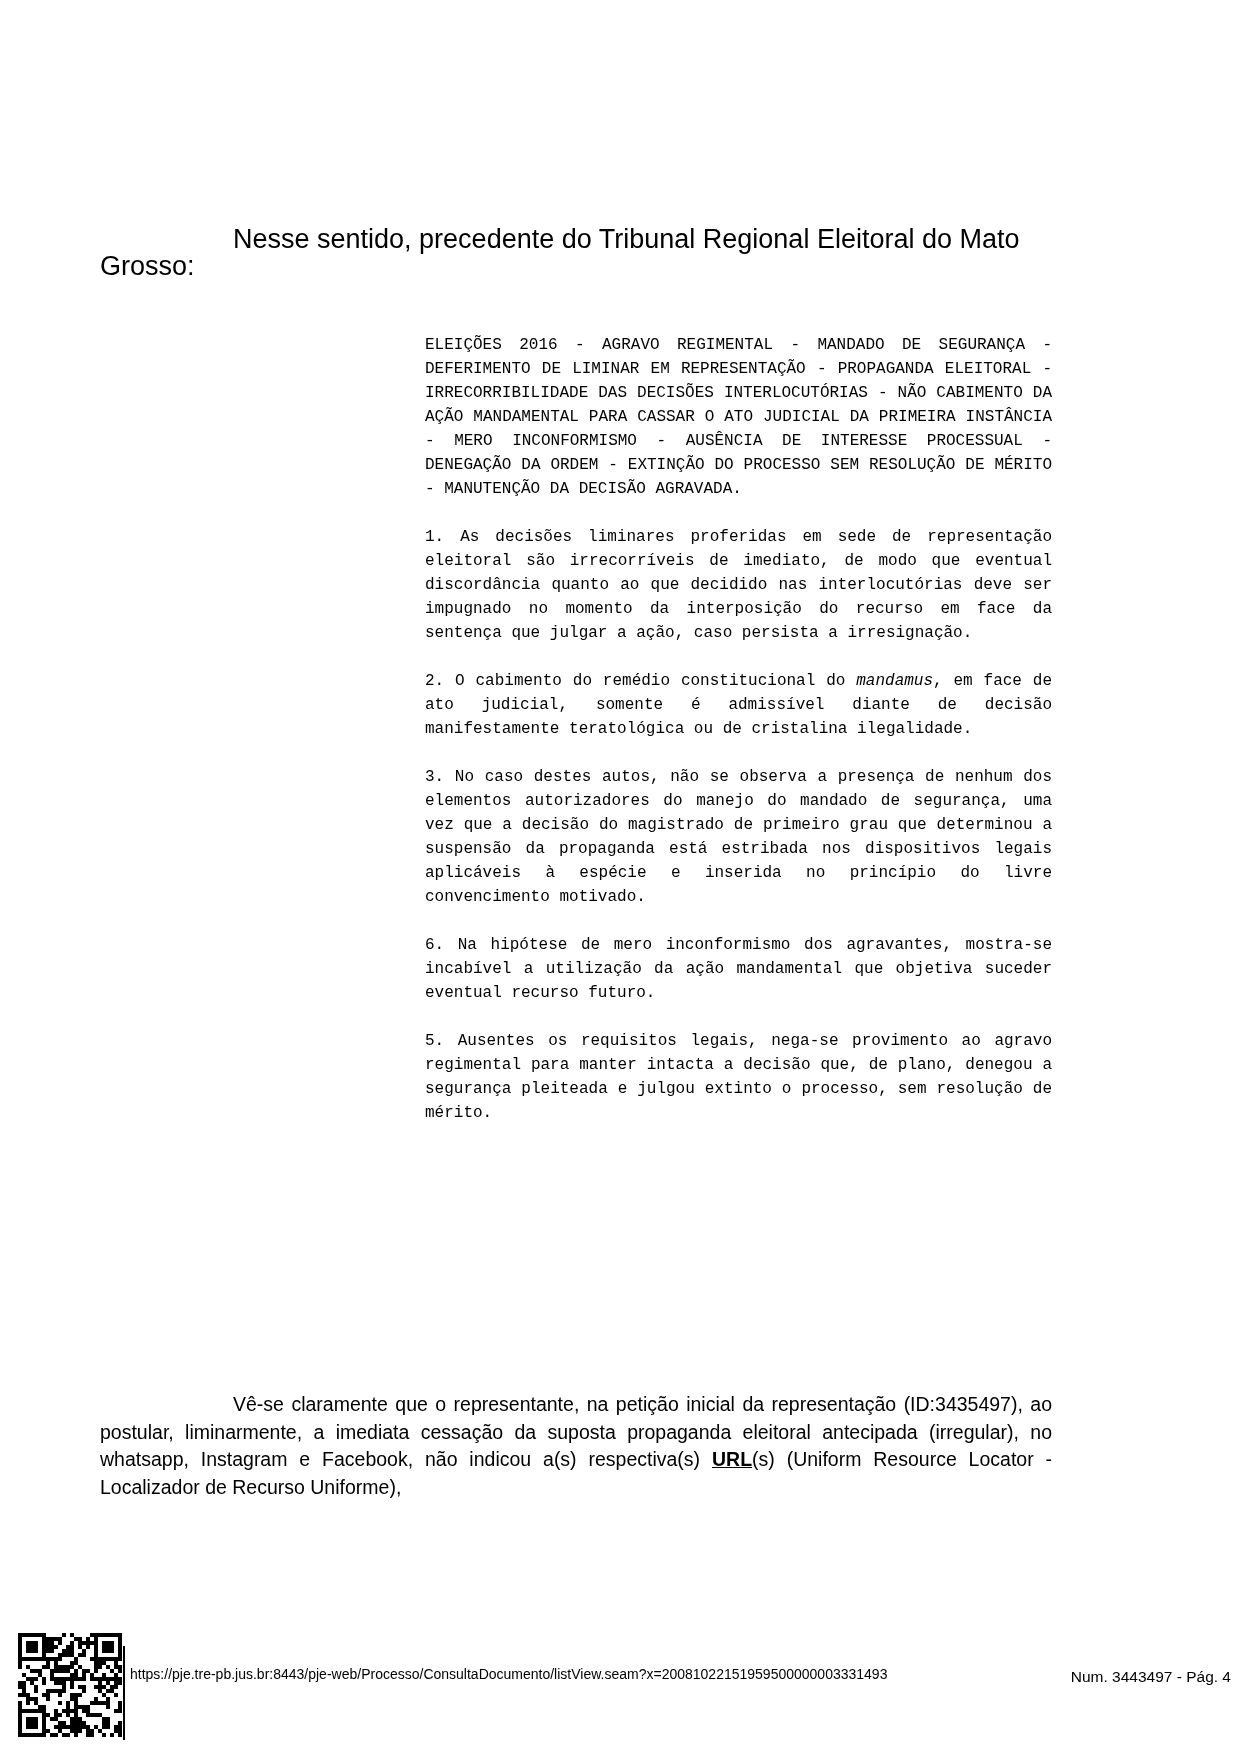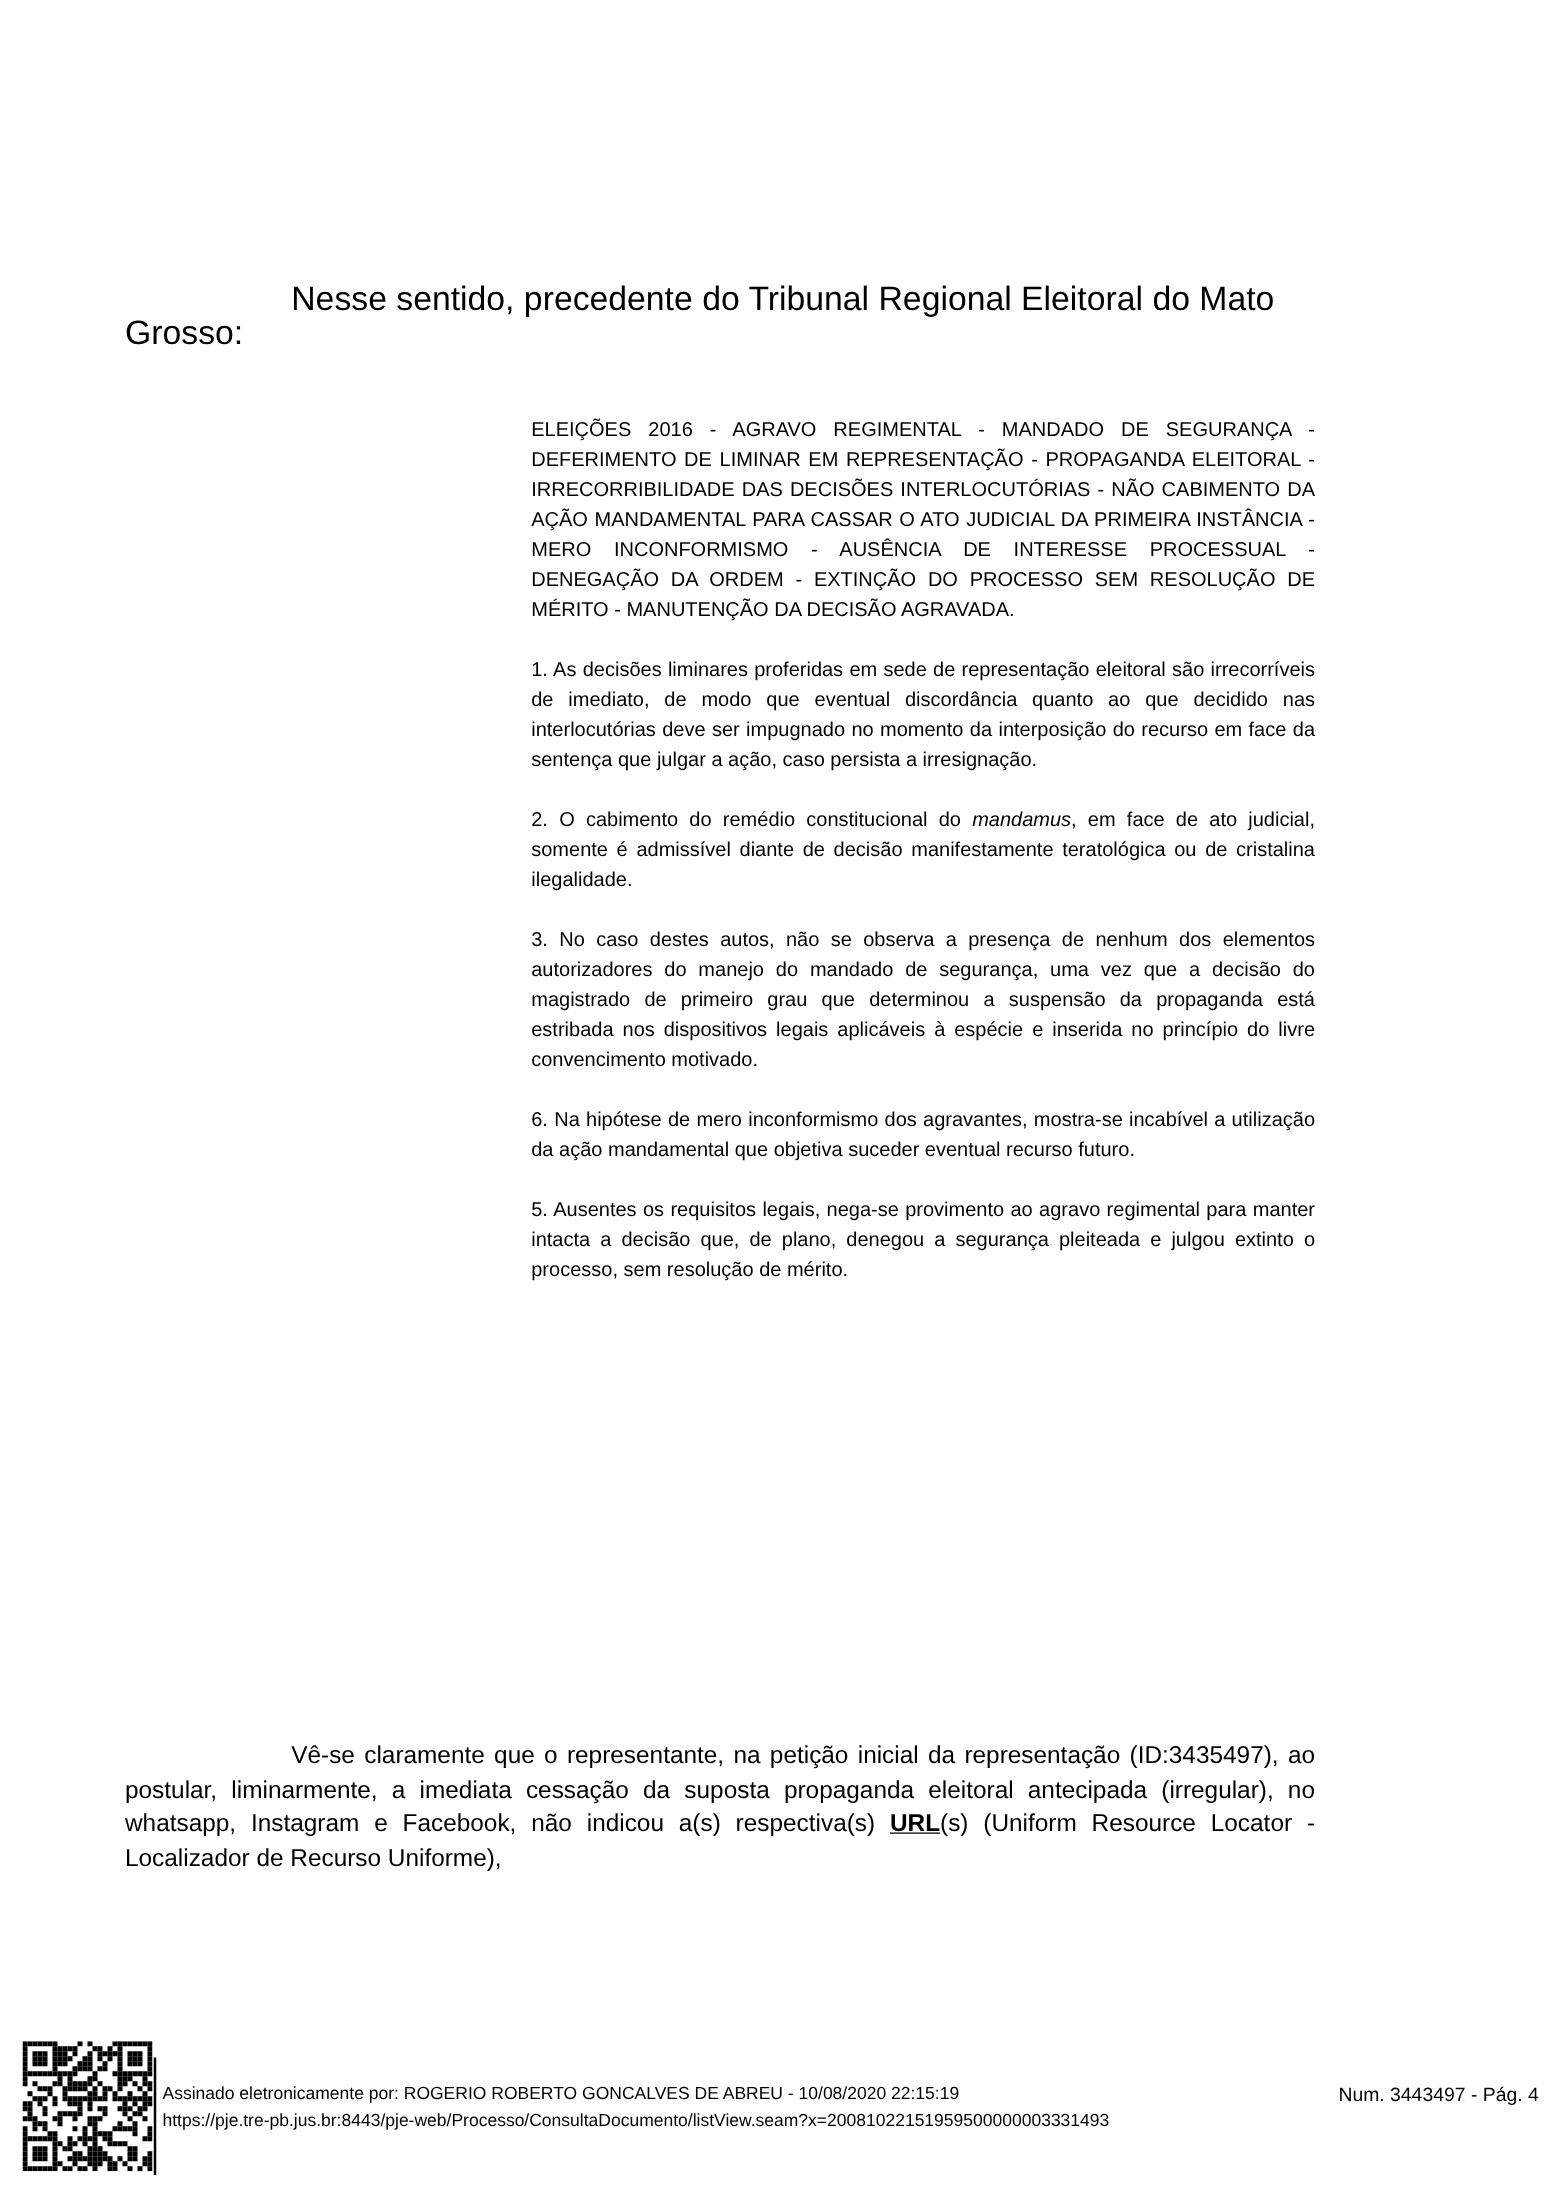--- a/index.html
+++ b/index.html
@@ -25,20 +25,21 @@
     text-indent: 133px;
   }
   .quote-block {
     position: absolute;
     left: 425px;
     top: 333px;
     width: 627px;
     font-size: 16px;
     line-height: 24px;
     text-align: justify;
+    font-family: Liberation Mono, monospace;
   }
   .quote-block p {
     margin: 0 0 24px 0;
   }
   .quote-block p.caps-header {
     text-transform: none;
   }
   .closing-paragraph {
     position: absolute;
     left: 100px;
@@ -454,17 +455,16 @@
     <rect x="68" y="100" width="4" height="4" fill="#000"></rect>
     <rect x="72" y="100" width="4" height="4" fill="#000"></rect>
     <rect x="84" y="100" width="4" height="4" fill="#000"></rect>
     <rect x="92" y="100" width="4" height="4" fill="#000"></rect>
     <rect x="100" y="100" width="4" height="4" fill="#000"></rect>
   </svg>
 
 <div class="footer-rule"></div>
 
 <div class="footer-text">
-  <div>Assinado eletronicamente por: ROGERIO ROBERTO GONCALVES DE ABREU - 10/08/2020 22:15:19</div>
   <div>https://pje.tre-pb.jus.br:8443/pje-web/Processo/ConsultaDocumento/listView.seam?x=20081022151959500000003331493</div>
 </div>
 
 <div class="page-ref">Num. 3443497 - Pág. 4</div>
 
 </body></html>

